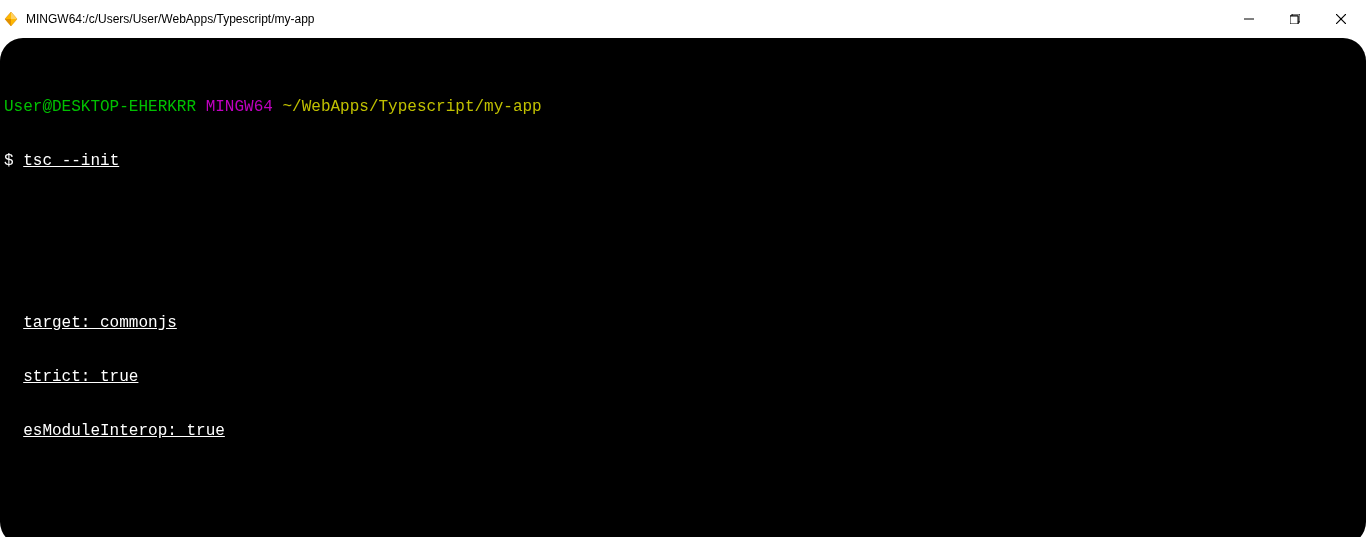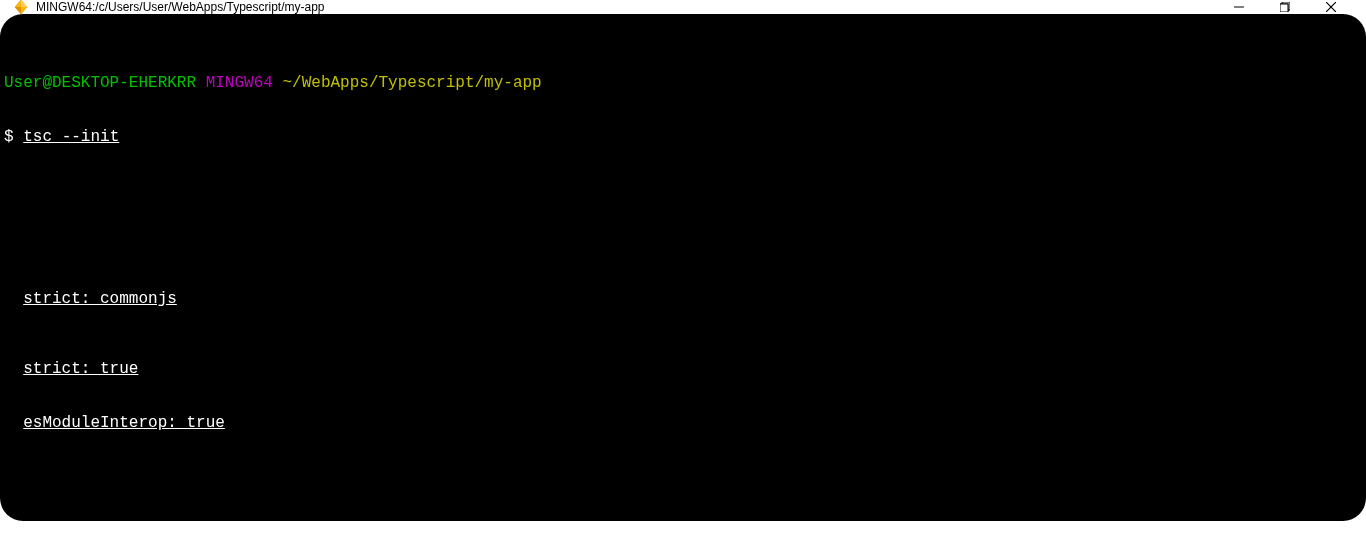--- a/index.html
+++ b/index.html
@@ -8,25 +8,25 @@
       box-sizing: border-box;
     }
     body {
       width: 1366px;
       height: 537px;
       background: #ffffff;
       font-family: "Consolas", "Courier New", monospace;
       overflow: hidden;
     }
     .title-bar {
-      height: 14px;
+      height: 38px;
       background: #ffffff;
       display: flex;
       align-items: center;
-      padding: 0 12px;
+      padding: 0 2px;
       border-bottom: 0;
     }
     .title-bar-icon {
       width: 18px;
       height: 18px;
       margin-right: 6px;
       display: flex;
       align-items: center;
       justify-content: center;
       flex-shrink: 0;
@@ -122,22 +122,22 @@
     </div>
   </div>
 </div>
 
 <div class="terminal-area">
 <div>
 <span class="prompt-line"><span class="prompt-user">User@DESKTOP-EHERKRR</span> <span class="prompt-env">MINGW64</span> <span class="prompt-path">~/WebApps/Typescript/my-app</span></span>
 <span class="prompt-line"><span class="prompt-symbol">$</span> <span class="output-text">tsc --init</span></span>
 <br>
 <br>
-<span class="output-text indent" style="display: block;">strict: commonjs</span>
-<span class="output-text indent" style="display: block; margin-top: 16px;">strict: true</span>
+<span class="output-text indent" style="display: block;">target: commonjs</span>
+<span class="output-text indent" style="display: block;">strict: true</span>
 <span class="output-text indent" style="display: block;">esModuleInterop: true</span>
 
 
 <br>
 <br>
 
 <br>
 
 
 </div>

